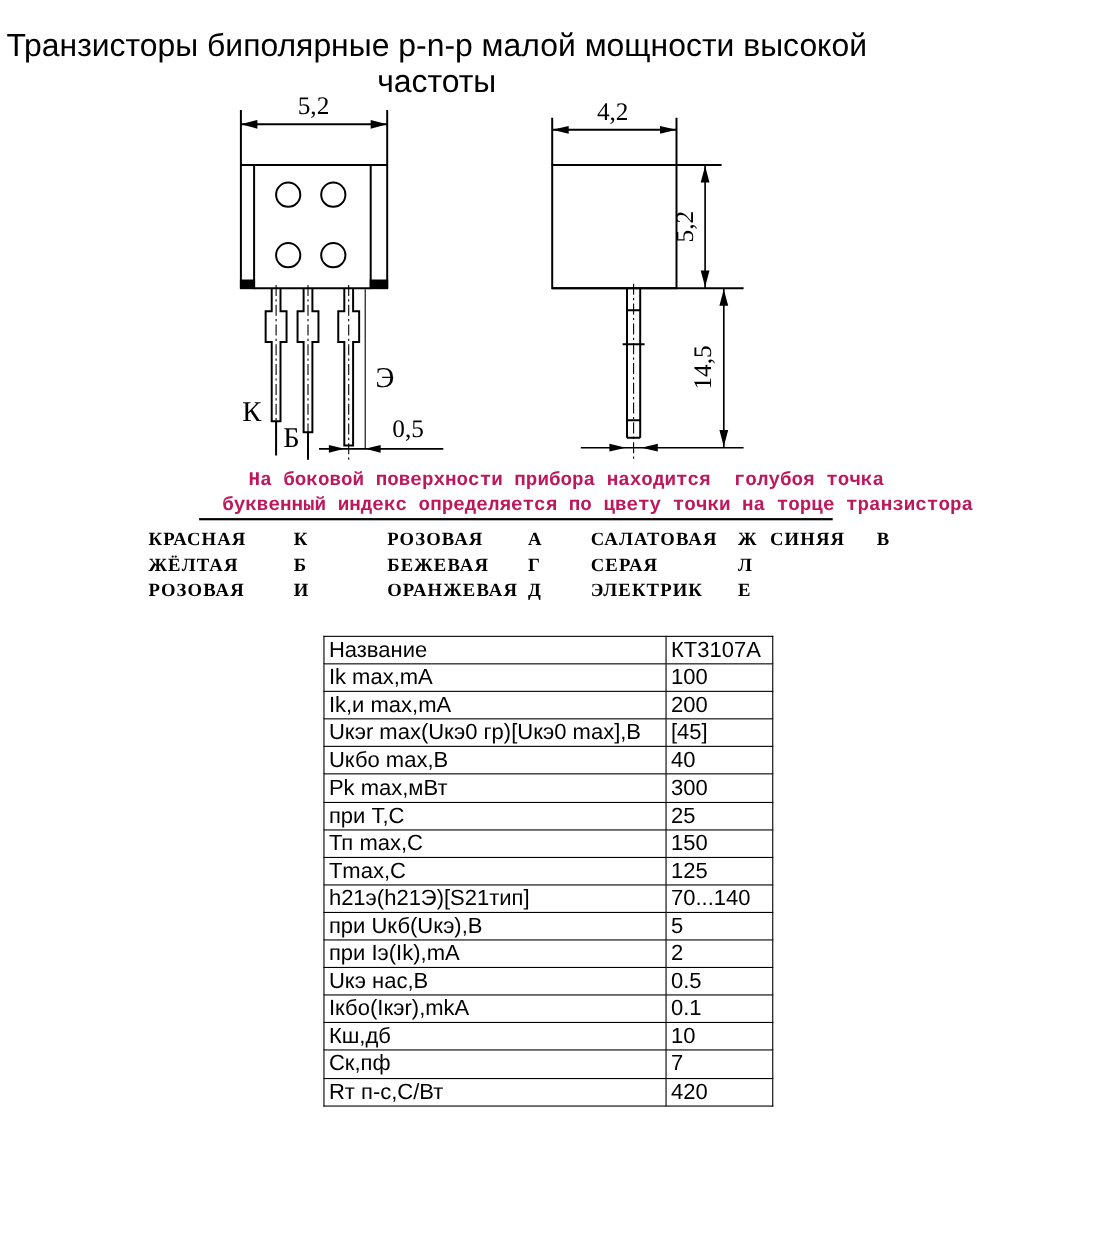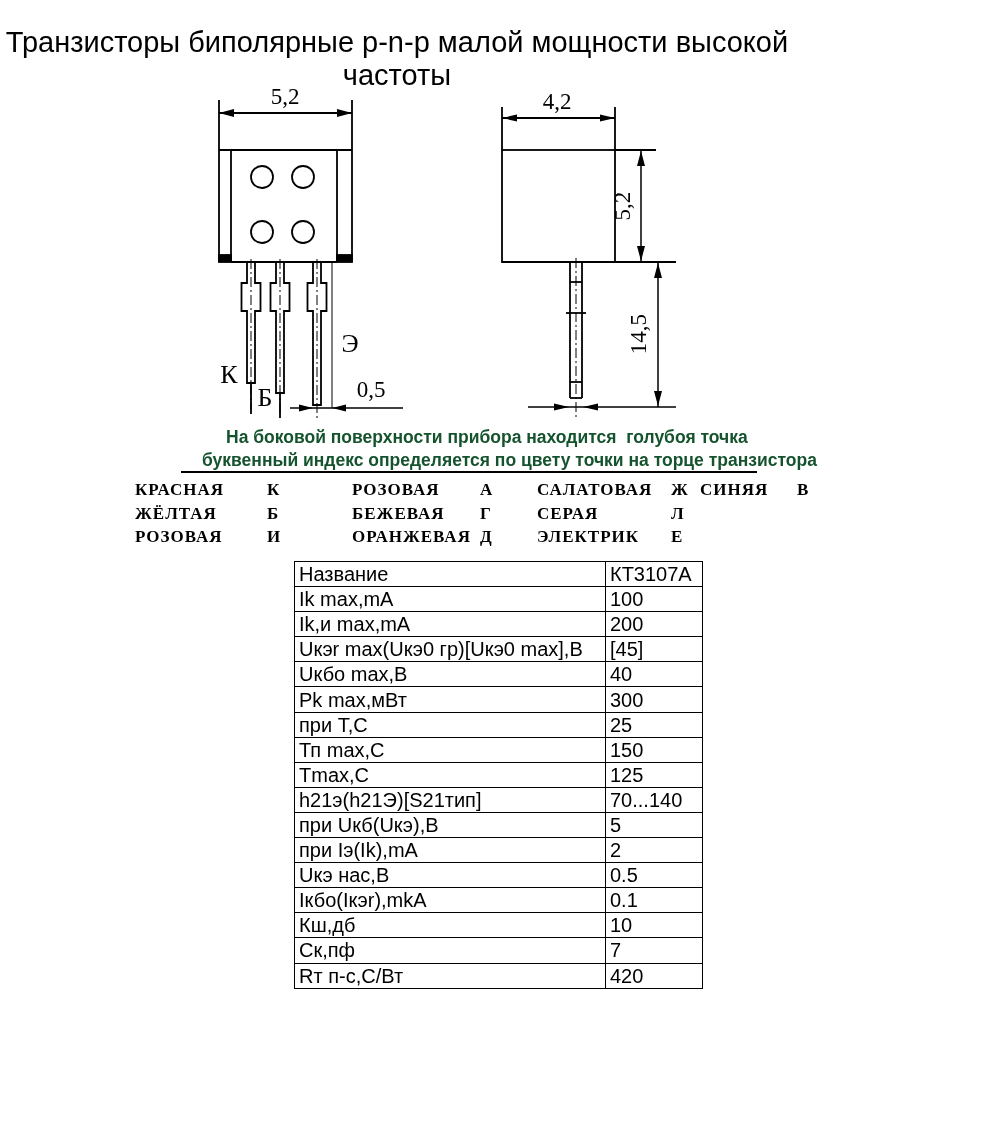--- a/index.html
+++ b/index.html
@@ -1,28 +1,28 @@
 <!DOCTYPE html>
 <html><head>
 <meta charset="utf-8">
 <style>
   html,body{margin:0;padding:0;background:#fff;}
   body{width:1000px;height:1131px;position:relative;font-family:"Liberation Sans",sans-serif;color:#000;}
   .title{position:absolute;top:26px;left:0;width:794px;text-align:center;font-size:29px;font-family:"Liberation Sans",sans-serif;color:#000;}
   #drawing{position:absolute;top:80px;left:0;}
-  .note{position:absolute;font-family:Liberation Sans, sans-serif;font-weight:bold;font-size:17.5px;white-space:pre;color:#14532d;}
+  .note{position:absolute;font-family:Liberation Mono, monospace;font-weight:bold;font-size:17.5px;white-space:pre;color:#be185d;}
   .note1{top:427px;left:226px;}
   .note2{top:450px;left:202px;}
   .rule{position:absolute;top:471px;left:181px;width:576px;border-top:2px solid #000;height:0;}
   .colorlegend{position:absolute;top:0;left:0;}
   .ccell{position:absolute;font-family:"Liberation Serif",serif;font-weight:bold;font-size:17px;letter-spacing:1px;white-space:nowrap;color:#000;}
   .crow1{top:480px;} .crow2{top:504px;} .crow3{top:527px;}
   .cc1{left:135px;} .cl1{left:267px;} .cc2{left:352px;} .cl2{left:480px;}
   .cc3{left:537px;} .cl3{left:671px;} .cc4{left:700px;text-align:right;} .cl4{left:797px;}
-  table.params{position:absolute;top:561px;left:294px;border-collapse:collapse;table-layout:fixed;width:398px;}
+  table.params{position:absolute;top:578px;left:294px;border-collapse:collapse;table-layout:fixed;width:398px;}
   table.params td{border:1.5px solid #000;height:24.1px;font-size:20px;line-height:24px;padding:0 0 0 4px;white-space:nowrap;overflow:visible;}
   td.pname{width:306px;}
   td.pval{width:92px;}
   svg line,svg path,svg rect,svg circle{stroke:#000;}
   svg text{fill:#000;font-family:"Liberation Serif",serif;}
   .dimtext{font-size:23px;}
   .pintext{font-size:26px;}
 </style>
 </head>
 <body>

